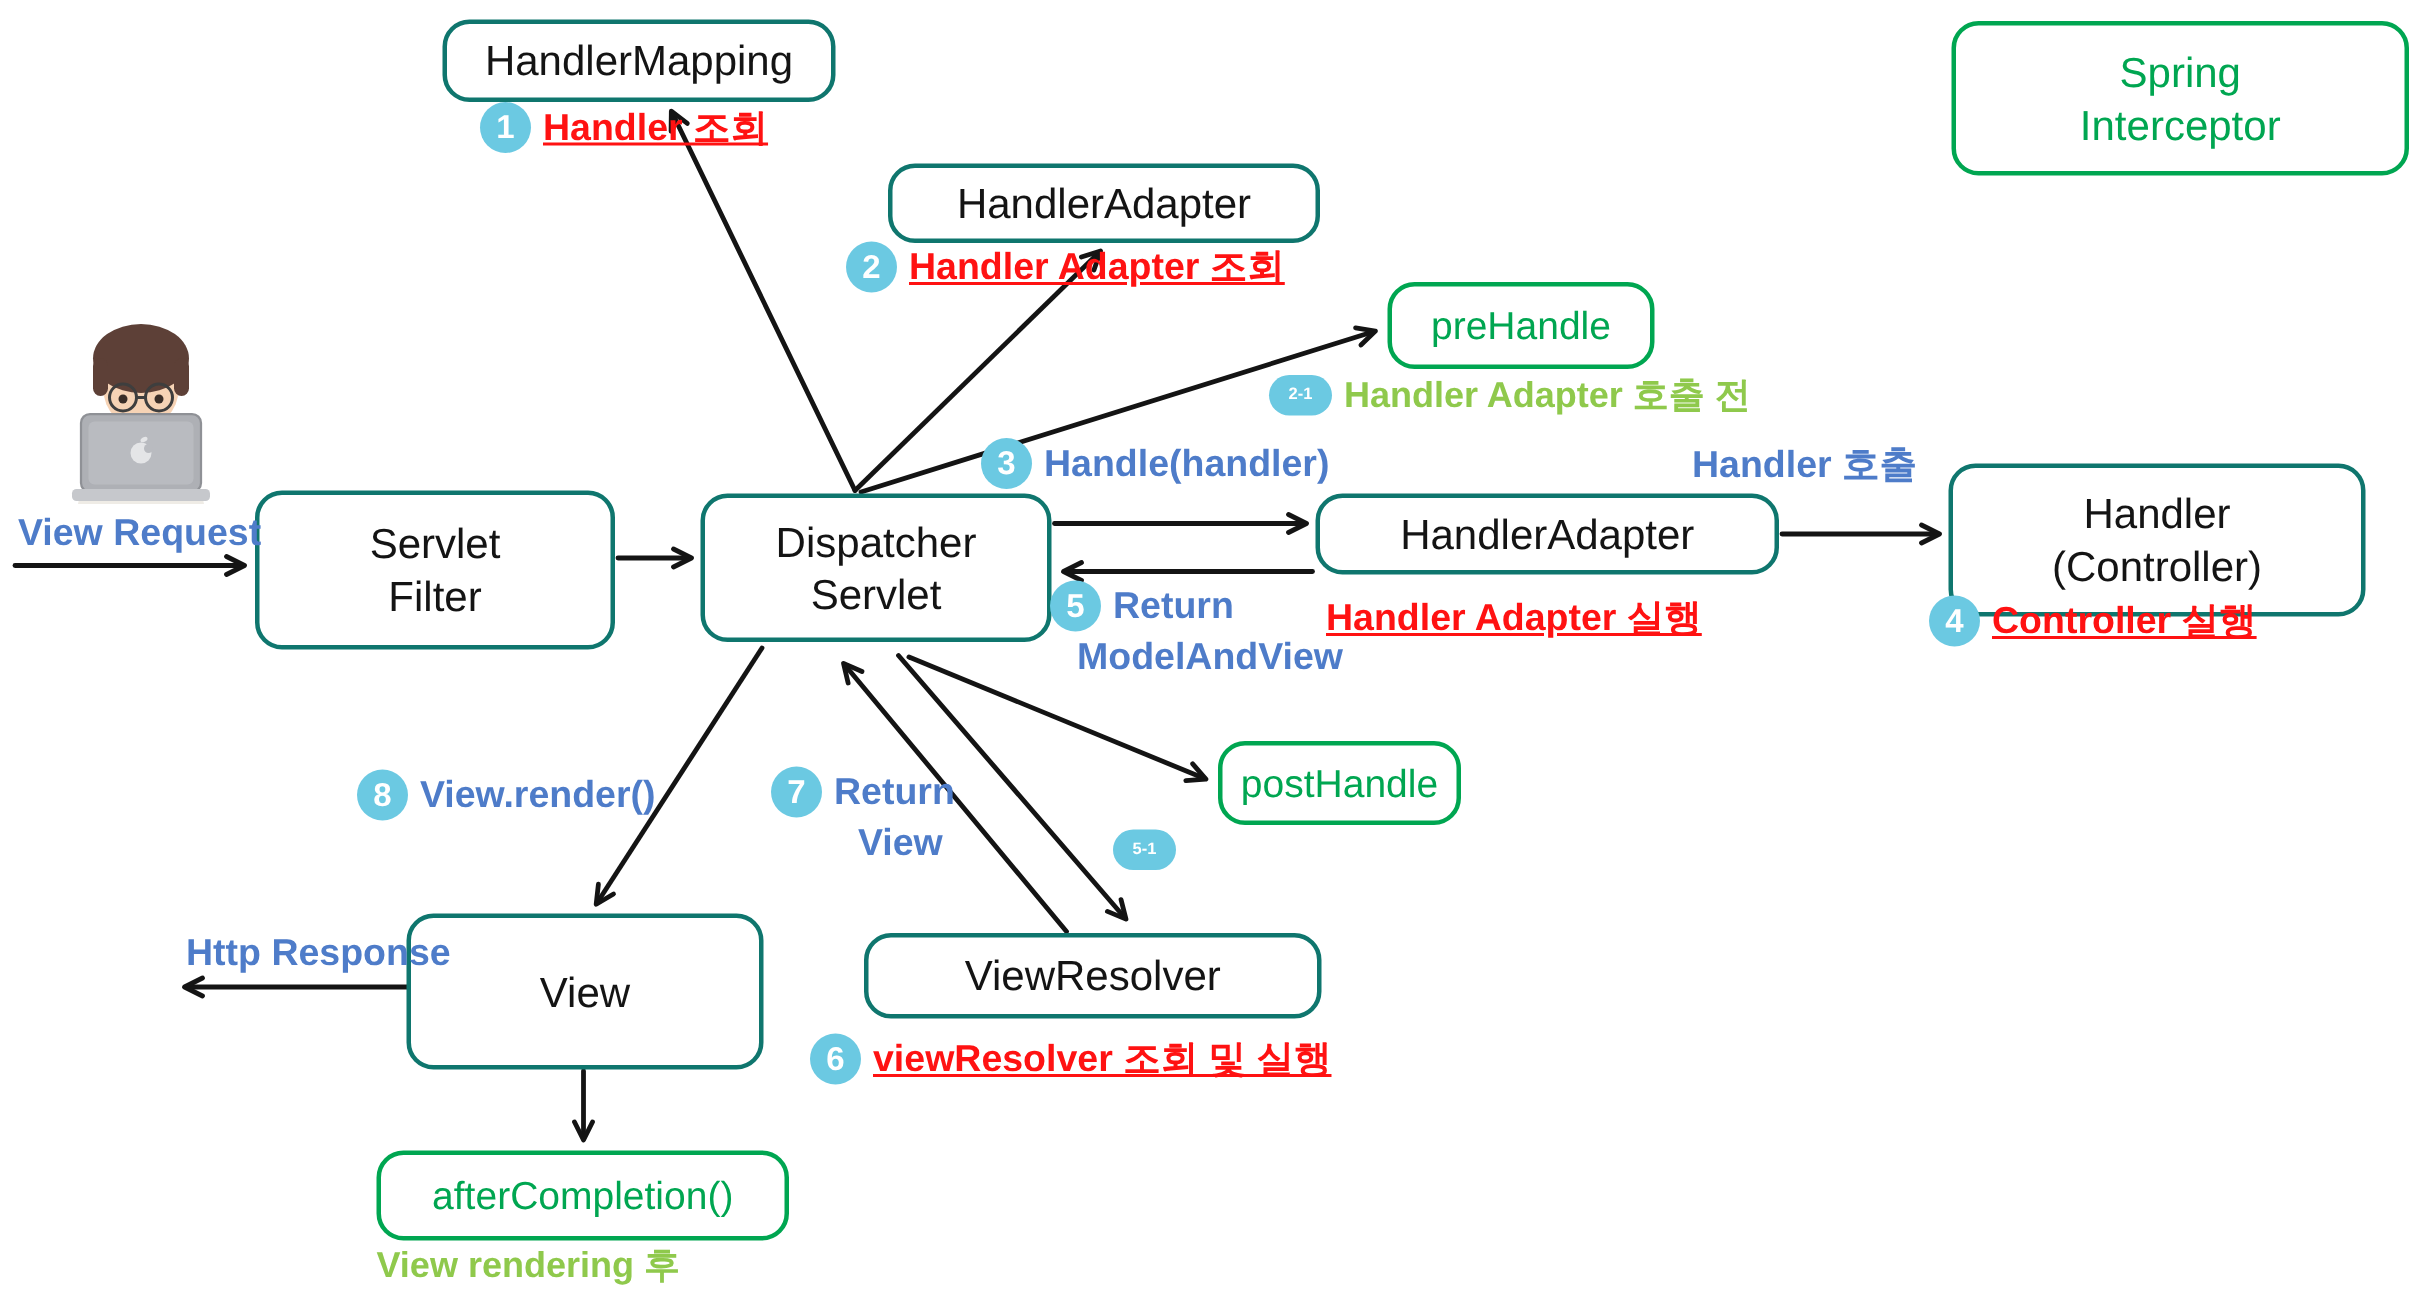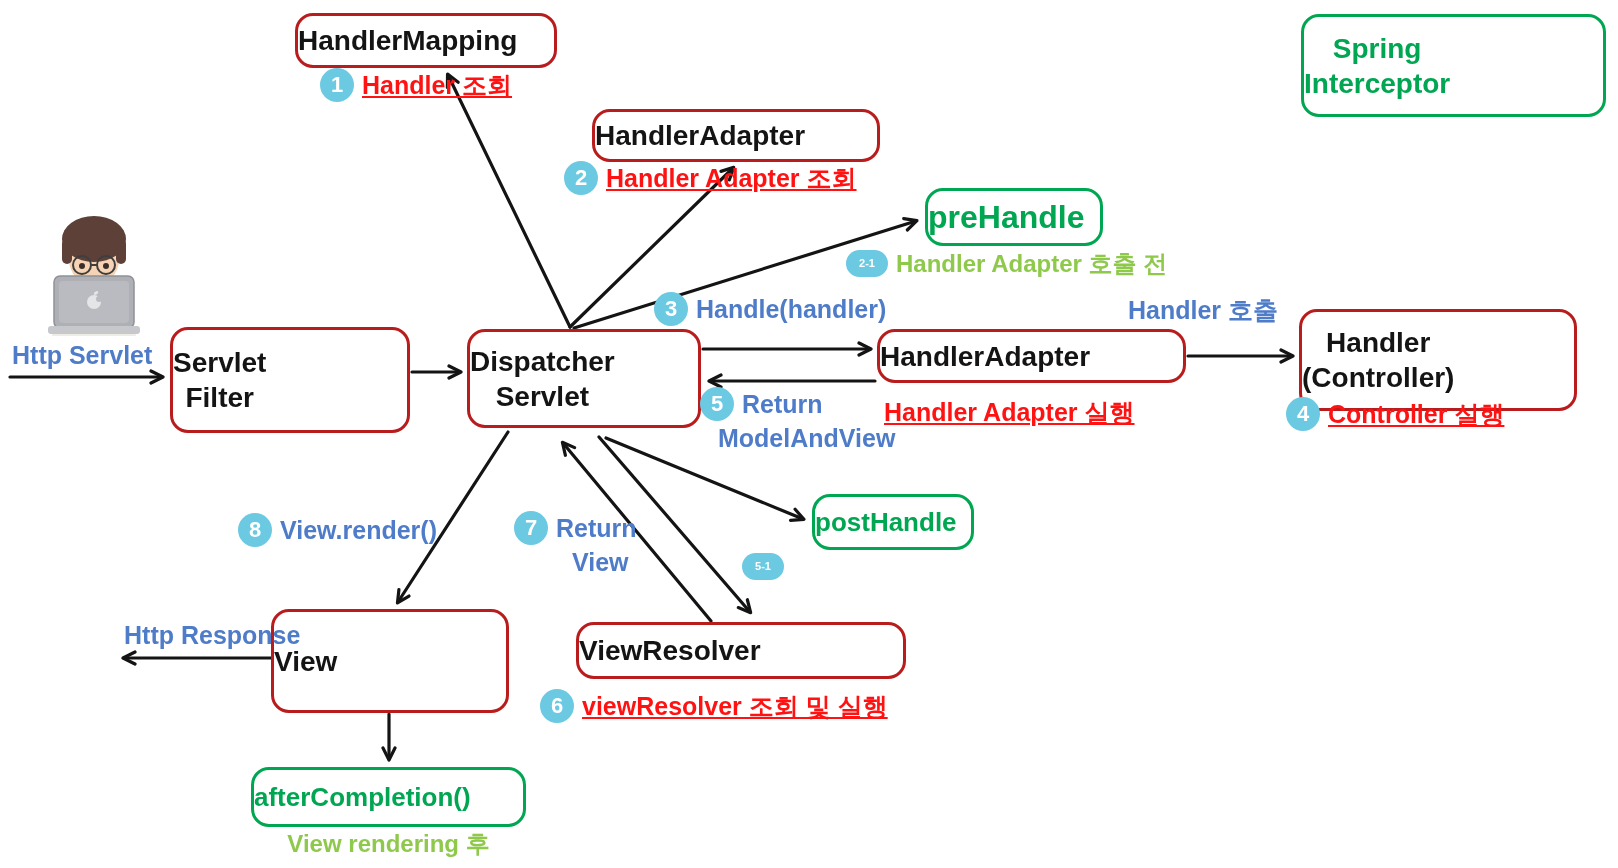--- a/index.html
+++ b/index.html
@@ -1,23 +1,23 @@
 <!DOCTYPE html>
 <html style="--red: #ff1212; --blue: #4e7cc9; --green: #00a651; --light-green: #8fc94c; --badge-blue: #6bc9e2; --line-black: #141414;"><head>
 <meta charset="utf-8">
 <style>
   html,body{margin:0;padding:0;background:#ffffff;}
   .stage{
     position:relative;width:1618px;height:868px;background:#fff;
     font-family:"Liberation Sans", sans-serif;overflow:hidden;
   }
   .box{
-    position:absolute;display:flex;align-items:center;
-    text-align:center;border:3px solid #b91c1c;border-radius:18px;background:#fff;
-    font-weight:bold;color:#141414;line-height:1.25;white-space:pre-line;
+    position:absolute;display:flex;align-items:center;justify-content:center;
+    text-align:center;border:3px solid #0f766e;border-radius:18px;background:#fff;
+    font-weight:normal;color:#141414;line-height:1.25;white-space:pre-line;
     font-size:28px;box-sizing:border-box;
   }
   .box.green{border-color:var(--green);color:var(--green);}
   .ann{
     position:absolute;display:flex;align-items:center;gap:8px;
     font-weight:bold;font-size:25px;white-space:nowrap;line-height:1.15;
   }
   .ann.col{flex-direction:column;align-items:flex-start;gap:3px;}
   .ann .row{display:flex;align-items:center;gap:8px;}
   .badge{
@@ -97,25 +97,25 @@
   <div class="box" style="left:877px;top:329px;width:309px;height:54px">
     <span>HandlerAdapter</span>
   </div>
   <div class="box" style="left:1299px;top:309px;width:278px;height:102px">
     <span>Handler
 (Controller)</span>
   </div>
   <div class="box" style="left:271px;top:609px;width:238px;height:104px">
     <span>View</span>
   </div>
-  <div class="box" style="left:576px;top:622px;width:330px;height:57px">
+  <div class="box" style="left:576px;top:622px;width:305px;height:57px">
     <span>ViewResolver</span>
   </div>
 
-  <div class="box green" style="left:925px;top:188px;width:178px;height:58px;font-size:32px">
+  <div class="box green" style="left:925px;top:188px;width:178px;height:58px;font-size:26px">
     <span>preHandle</span>
   </div>
   <div class="box green" style="left:812px;top:494px;width:162px;height:56px;font-size:26px">
     <span>postHandle</span>
   </div>
   <div class="box green" style="left:251px;top:767px;width:275px;height:60px;font-size:26px">
     <span>afterCompletion()</span>
   </div>
   <div class="box green" style="left:1301px;top:14px;width:305px;height:103px">
     <span>Spring
@@ -179,24 +179,24 @@
     </div>
     <span class="blue" style="margin-left:58px">View</span>
   </div>
 
   <div class="ann" style="left:238px;top:513px">
     <span class="badge">8</span>
     <span class="blue">View.render()</span>
   </div>
 
   <div class="ann" style="left:12px;top:341px">
-    <span class="blue">Http Servlet</span>
+    <span class="blue">View Request</span>
   </div>
 
   <div class="ann" style="left:124px;top:621px">
     <span class="blue">Http Response</span>
   </div>
 
-  <div class="ann" style="left:251px;top:830px;width:275px;justify-content:center;font-size:24px">
+  <div class="ann" style="left:251px;top:830px;width:275px;font-size:24px">
     <span class="lgreen">View rendering 후</span>
   </div>
 
 </div>
 
 </body></html>

